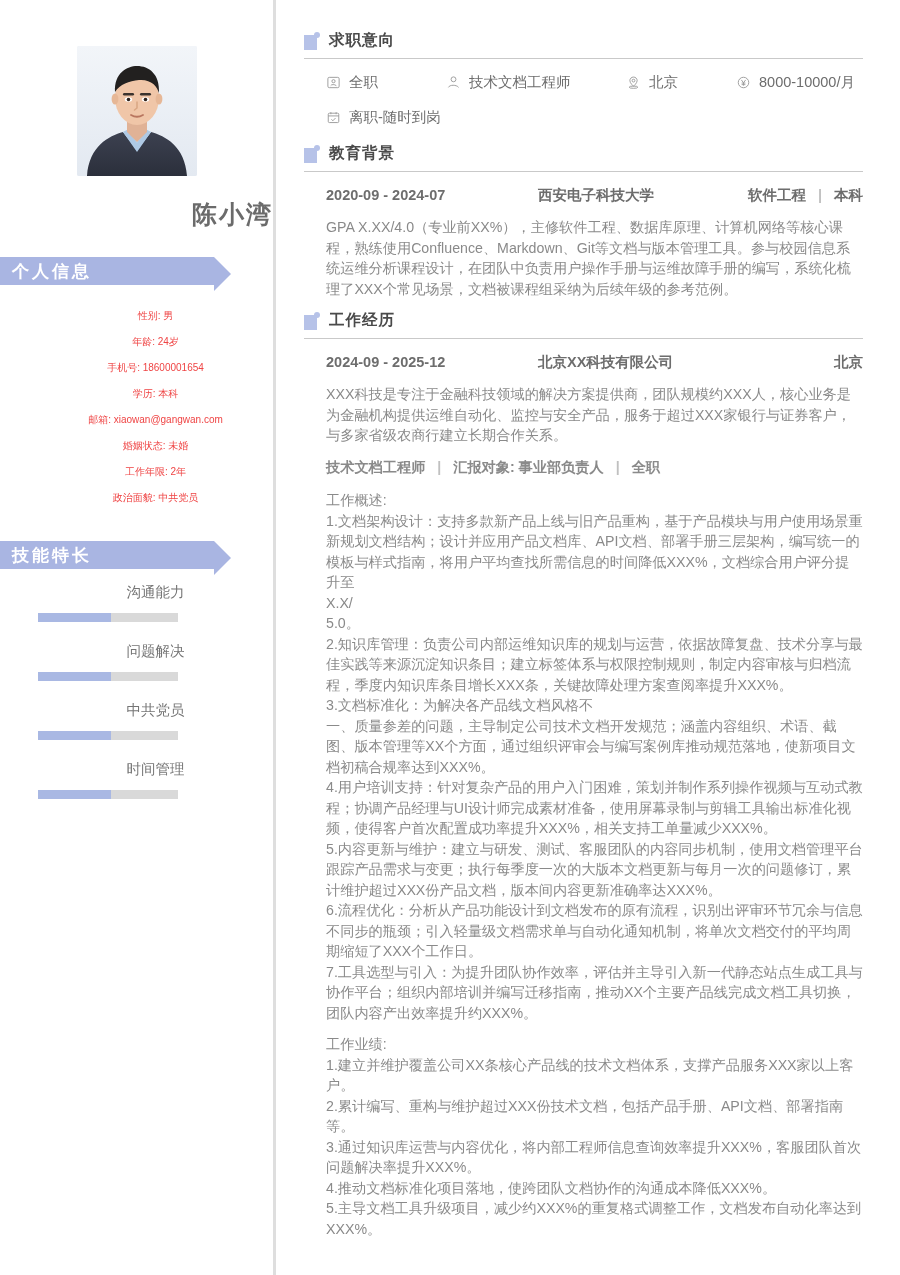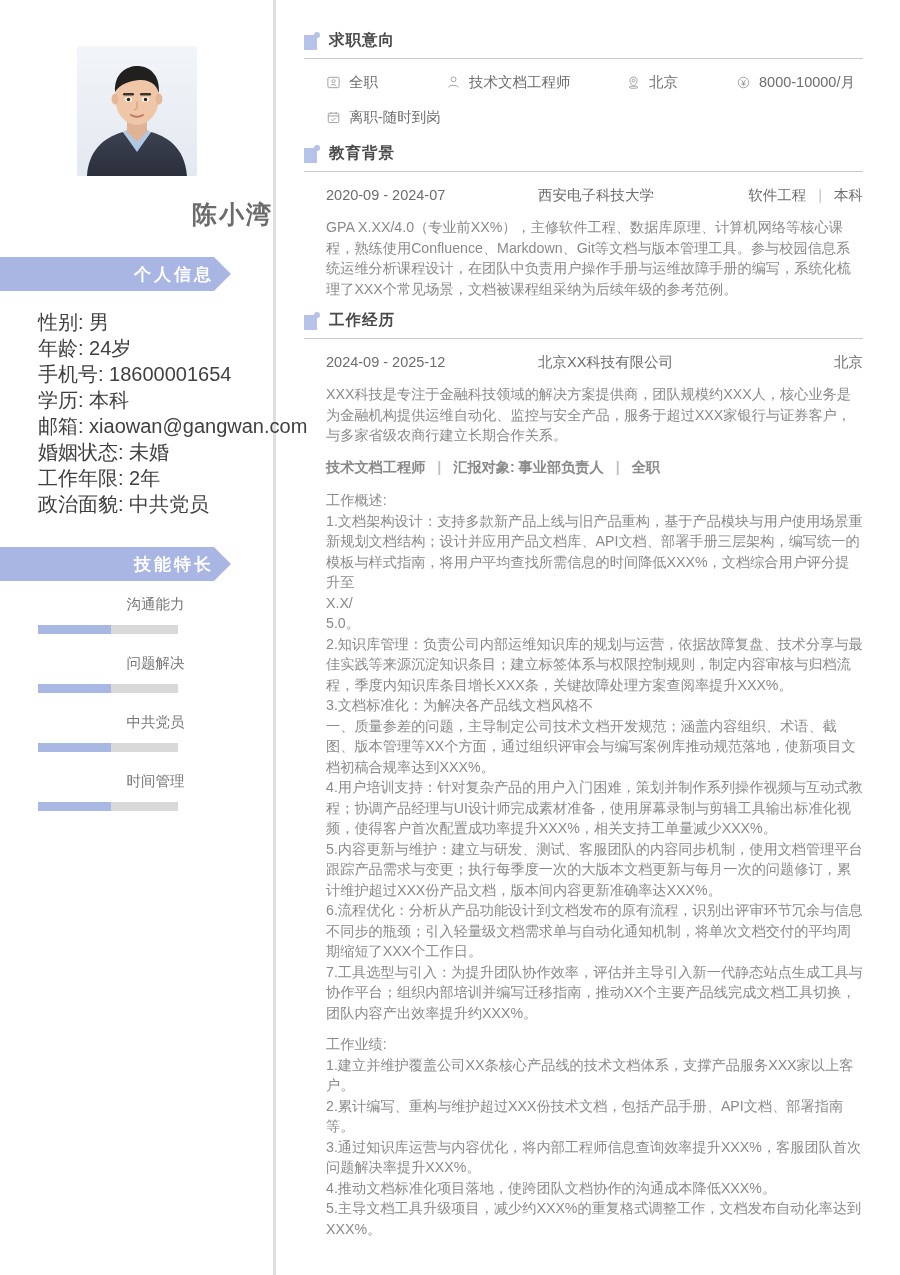--- a/index.html
+++ b/index.html
@@ -46,27 +46,27 @@
     text-align: right;
     font-size: 25px;
     font-weight: bold;
     color: #6b6b6b;
     letter-spacing: 2px;
     margin-top: 22px;
   }
 
   .banner {
     position: relative;
-    height: 34px;
+    height: 28px;
     margin-top: 26px;
     width: 214px;
     background: #a9b5e2;
     display: flex;
     align-items: center;
-    justify-content: flex-end;
+    justify-content: flex-start;
     color: #ffffff;
     font-size: 17px;
     font-weight: bold;
     letter-spacing: 3px;
     padding-left: 12px;
   }
   .banner::after {
     content: "";
     position: absolute;
     right: -17px;
@@ -75,24 +75,25 @@
     height: 0;
     border-top: 17px solid transparent;
     border-bottom: 17px solid transparent;
     border-left: 17px solid #a9b5e2;
   }
 
   .info-list {
     margin: 18px 0 0 38px;
   }
   .info-row {
-    font-size: 20px;
-    color: #404040;
+    font-size: 10px;
+    color: #ef4444;
     line-height: 26px;
     white-space: nowrap;
+    text-align: center;
   }
 
   .skills { margin: 14px 0 0 38px; }
   .skill-item { margin-bottom: 20px; }
   .skill-label {
     font-size: 14.5px;
     color: #757575;
     margin-bottom: 11px;
     text-align: center;
   }
@@ -166,20 +167,21 @@
   .tag-2 { width: 110px; }
   .ic { width: 15px; height: 15px; flex: 0 0 auto; display:block; }
   .ic svg { display: block; }
 
   .entry-row {
     display: flex;
     align-items: baseline;
     font-size: 14.5px;
     color: #6d6d6d;
     margin-bottom: 12px;
+    font-weight: bold;
   }
   .e-date { width: 212px; flex: 0 0 auto; }
   .e-org  { flex: 1; }
   .e-right { text-align: right; white-space: nowrap; }
   .sep { color: #c0c0c0; margin: 0 8px; }
 
   .para {
     font-size: 14.2px;
     color: #8a8a8a;
     line-height: 20.5px;

